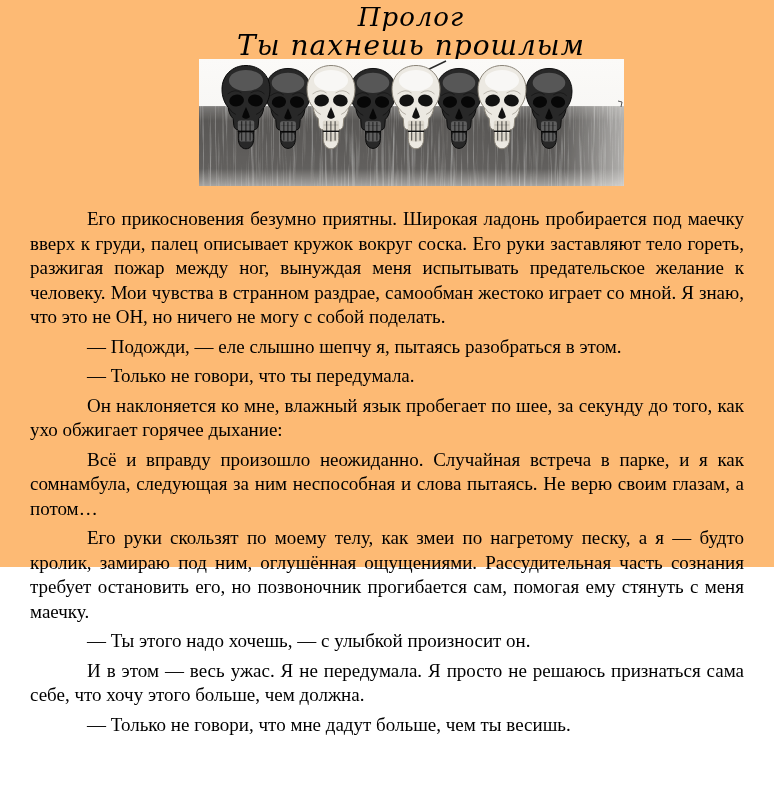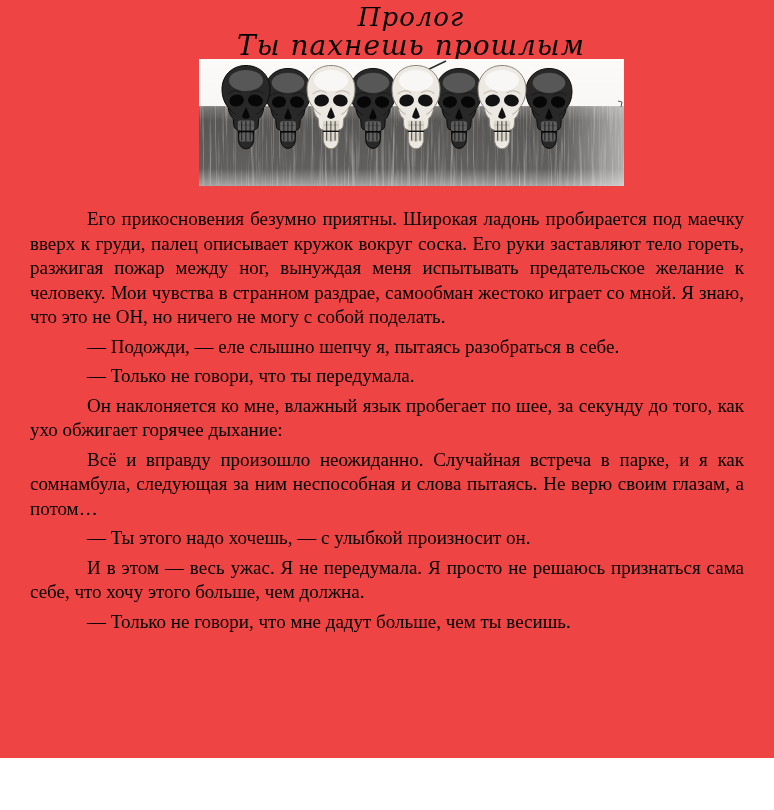--- a/index.html
+++ b/index.html
@@ -9,23 +9,23 @@
   }
   body {
     width: 774px;
     height: 810px;
     overflow: hidden;
     color: #000;
     font-family: "Liberation Serif", serif;
   }
   .page {
     width: 774px;
-    height: 758px;
+    height: 567px;
     position: relative;
-    background: #ef4444;
+    background: #fdba74;
   }
   .chapter-header {
     position: relative;
     left: 24px; 
     text-align: center;
   }
   .chapter-title {
     margin: 0;
     padding-top: 2px;
     font-family: "DejaVu Serif", serif;
@@ -150,22 +150,23 @@
           <use href="#skull-shape" class="skull-dark" transform="translate(19 5) scale(1)"></use>
           <use href="#skull-shape" class="skull-light" transform="translate(104 5) scale(1)"></use>
           <use href="#skull-shape" class="skull-light" transform="translate(189 5) scale(1)"></use>
           <use href="#skull-shape" class="skull-light" transform="translate(275 5) scale(1)"></use>
         </g>
     </svg>
   </figure>
 
   <div class="body-text" id="body-text">
       <p>Его прикосновения безумно приятны. Широкая ладонь пробирается под маечку вверх к груди, палец описывает кружок вокруг соска. Его руки заставляют тело гореть, разжигая пожар между ног, вынуждая меня испытывать предательское желание к человеку. Мои чувства в странном раздрае, самообман жестоко играет со мной. Я знаю, что это не ОН, но ничего не могу с собой поделать.</p>
-      <p>— Подожди, — еле слышно шепчу я, пытаясь разобраться в себе.</p>
+      <p>— Подожди, — еле слышно шепчу я, пытаясь разобраться в этом.</p>
       <p>— Только не говори, что ты передумала.</p>
       <p>Он наклоняется ко мне, влажный язык пробегает по шее, за секунду до того, как ухо обжигает горячее дыхание:</p>
       <p>Всё и вправду произошло неожиданно. Случайная встреча в парке, и я как сомнамбула, следующая за ним неспособная и слова пытаясь. Не верю своим глазам, а потом…</p>
+      <p>Его руки скользят по моему телу, как змеи по нагретому песку, а я — будто кролик, замираю под ним, оглушённая ощущениями. Рассудительная часть сознания требует остановить его, но позвоночник прогибается сам, помогая ему стянуть с меня маечку.</p>
       <p>— Ты этого надо хочешь, — с улыбкой произносит он.</p>
       <p>И в этом — весь ужас. Я не передумала. Я просто не решаюсь признаться сама себе, что хочу этого больше, чем должна.</p>
       <p>— Только не говори, что мне дадут больше, чем ты весишь.</p>
     </div>
 
 </div>
 
 </body></html>

